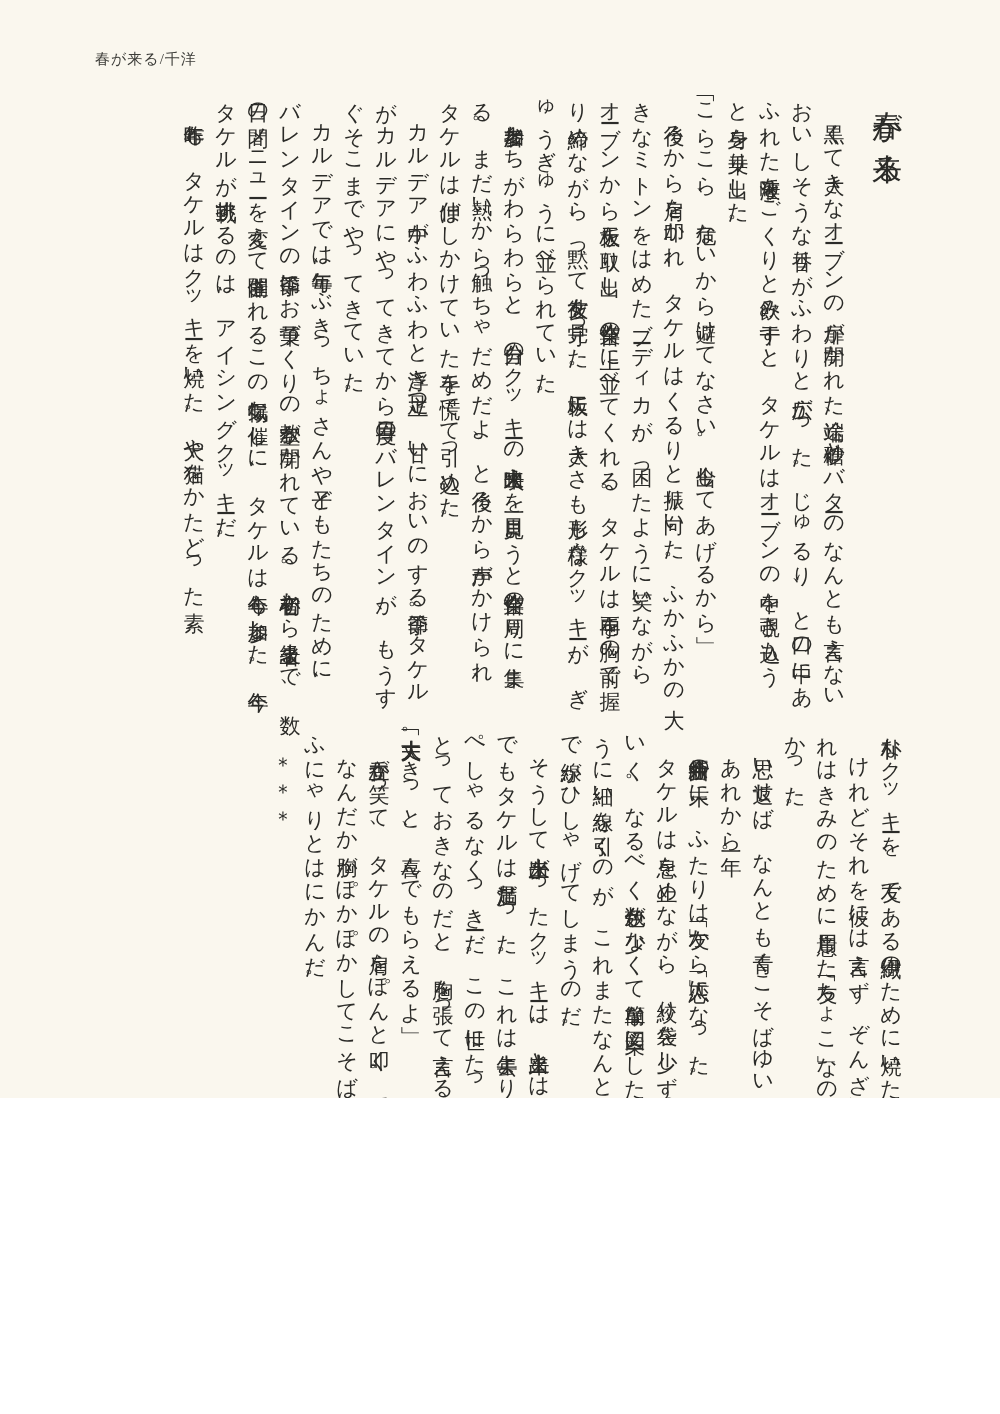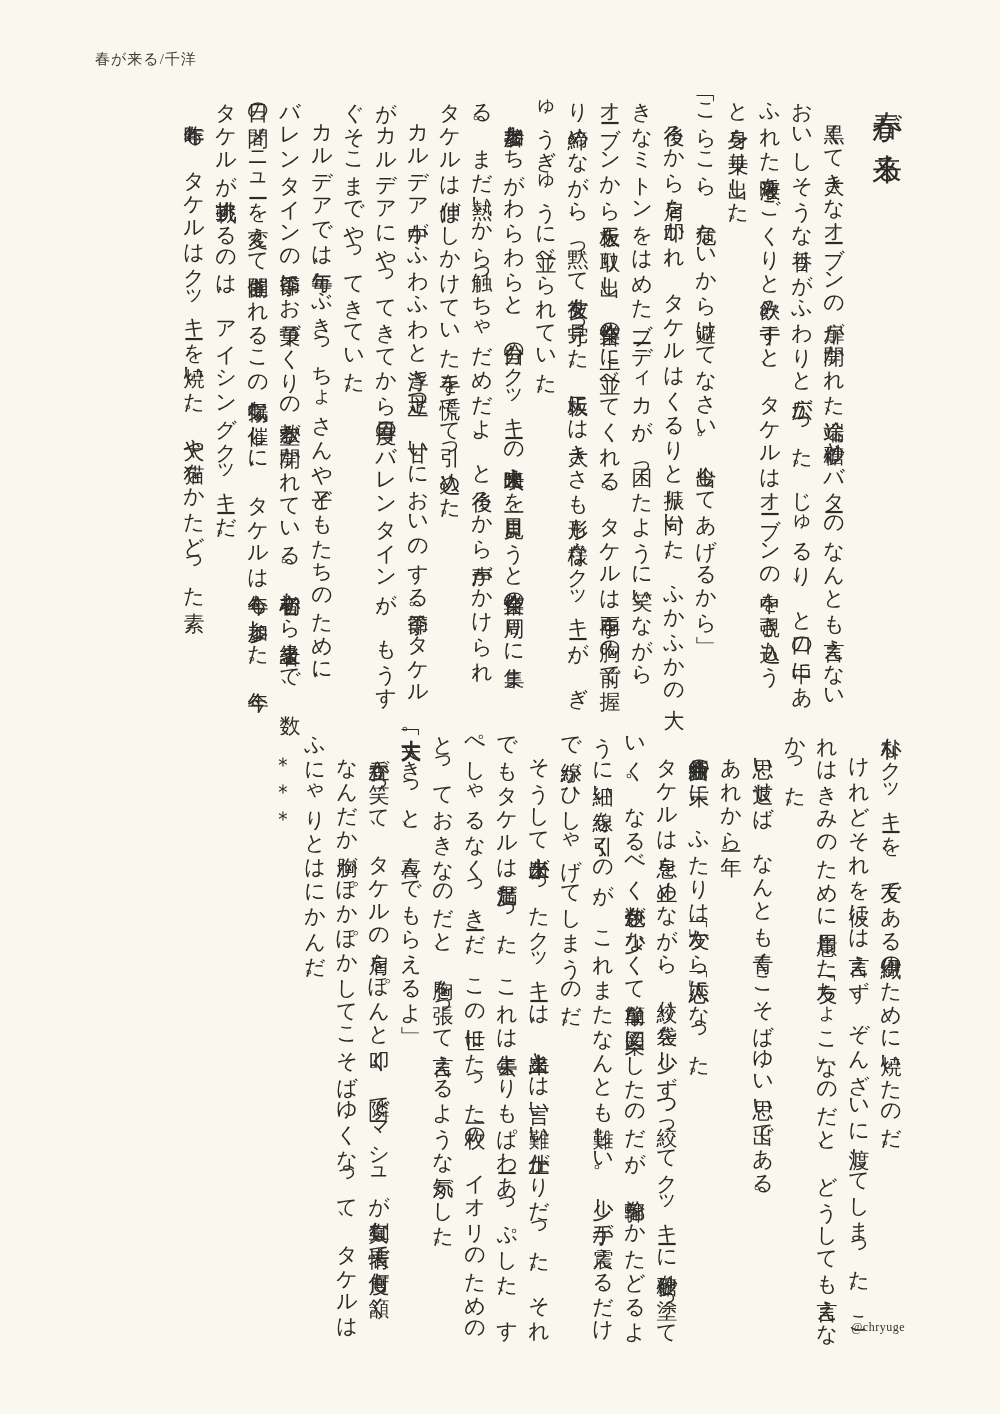--- a/index.html
+++ b/index.html
@@ -2,21 +2,21 @@
 <html lang="ja"><head>
 <meta charset="utf-8">
 <style>
   html, body {
     margin: 0;
     padding: 0;
   }
   .page {
     position: relative;
     width: 1000px;
-    height: 1414px;
+    height: 1098px;
     background: #faf7ee;
     color: #2b2b28;
     font-family: "Liberation Serif", "DejaVu Serif", serif;
     overflow: hidden;
   }
   .running-header {
     position: absolute;
     left: 95px;
     top: 50px;
     font-size: 15px;

